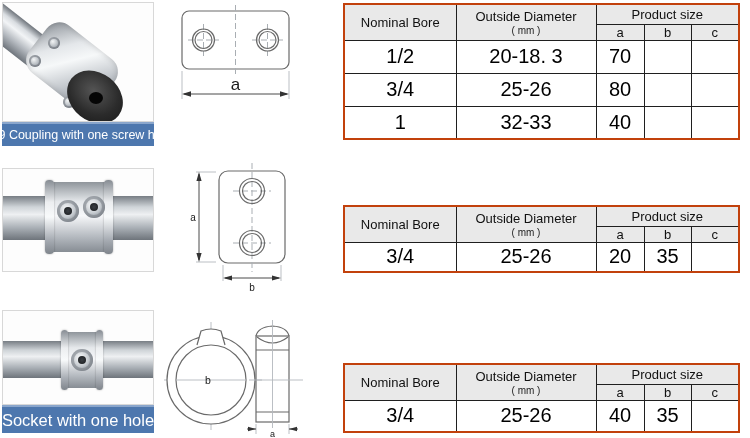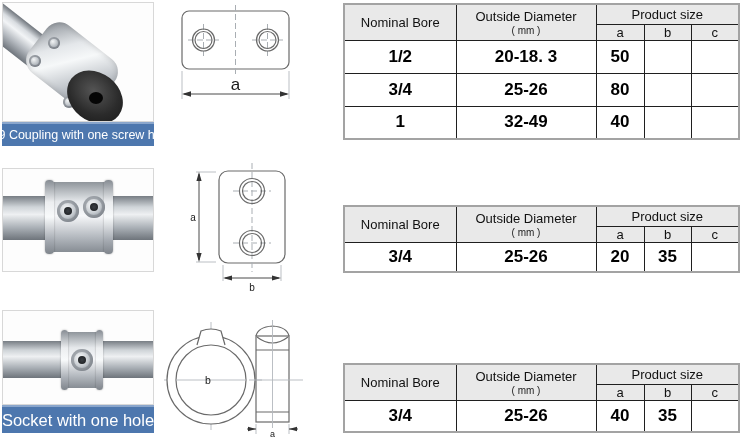--- a/index.html
+++ b/index.html
@@ -71,24 +71,24 @@
   .lnw  { stroke:#6a6a6a; stroke-width:1.2; fill:#fff; }
   .dash { stroke:#a9aeb3; stroke-width:1; fill:none; stroke-dasharray:6 3; }
   .thin { stroke:#b3b8bd; stroke-width:0.9; fill:none; }
   .dim  { stroke:#4a4a4a; stroke-width:1; fill:none; }
   .ah   { fill:#333; stroke:none; }
   .dimtxt { fill:#1a1a1a; font-family:"Liberation Sans",sans-serif; }
 
   
   .spec { position:absolute; border-collapse:collapse; background:#fff; table-layout:fixed; }
   .spec th, .spec td { border:1px solid #1f1f1f; padding:0; text-align:center; vertical-align:middle; }
-  .spec { border:2px solid #a3a3a3; }
+  .spec { border:2px solid #c2410c; }
   .spec thead th { background:#e9e9e9; font-weight:400; font-size:13px; color:#111; }
   .spec .unit { font-size:10px; color:#222; margin-top:1px; }
-  .spec td { font-size:17px; font-weight:700; color:#000;margin-top:22px; }
+  .spec td { font-size:20px; font-weight:400; color:#000;margin-top:22px; }
   .spec tr.h1 { height:20px; } .spec tr.h2 { height:15px; }
   .t1 { left:343px; top:3px; }  .t1 tbody tr { height:33px; }
   .t2 { left:343px; top:205px; } .t2 tbody tr { height:30px; }
   .t3 { left:343px; top:363px; } .t3 tbody tr { height:32px; }
   col.cb { width:112px; } col.cod { width:140px; } col.ca { width:48px; } col.cbb { width:47px; } col.cc { width:48px; }
 </style>
 </head>
 <body>
 
 <div class="page">
@@ -150,34 +150,34 @@
       <tr class="h2">
         <th>a</th>
         <th>b</th>
         <th>c</th>
       </tr>
     </thead>
     <tbody>
       <tr>
         <td>1/2</td>
         <td>20-18. 3</td>
-        <td>50</td>
+        <td>70</td>
         <td></td>
         <td></td>
       </tr>
       <tr>
         <td>3/4</td>
         <td>25-26</td>
         <td>80</td>
         <td></td>
         <td></td>
       </tr>
       <tr>
         <td>1</td>
-        <td>32-49</td>
+        <td>32-33</td>
         <td>40</td>
         <td></td>
         <td></td>
       </tr>
     </tbody>
   </table>
 
   <div class="photo-block pb2">
     <div class="photo-frame pf2">
       <div class="pipe-h"></div>

